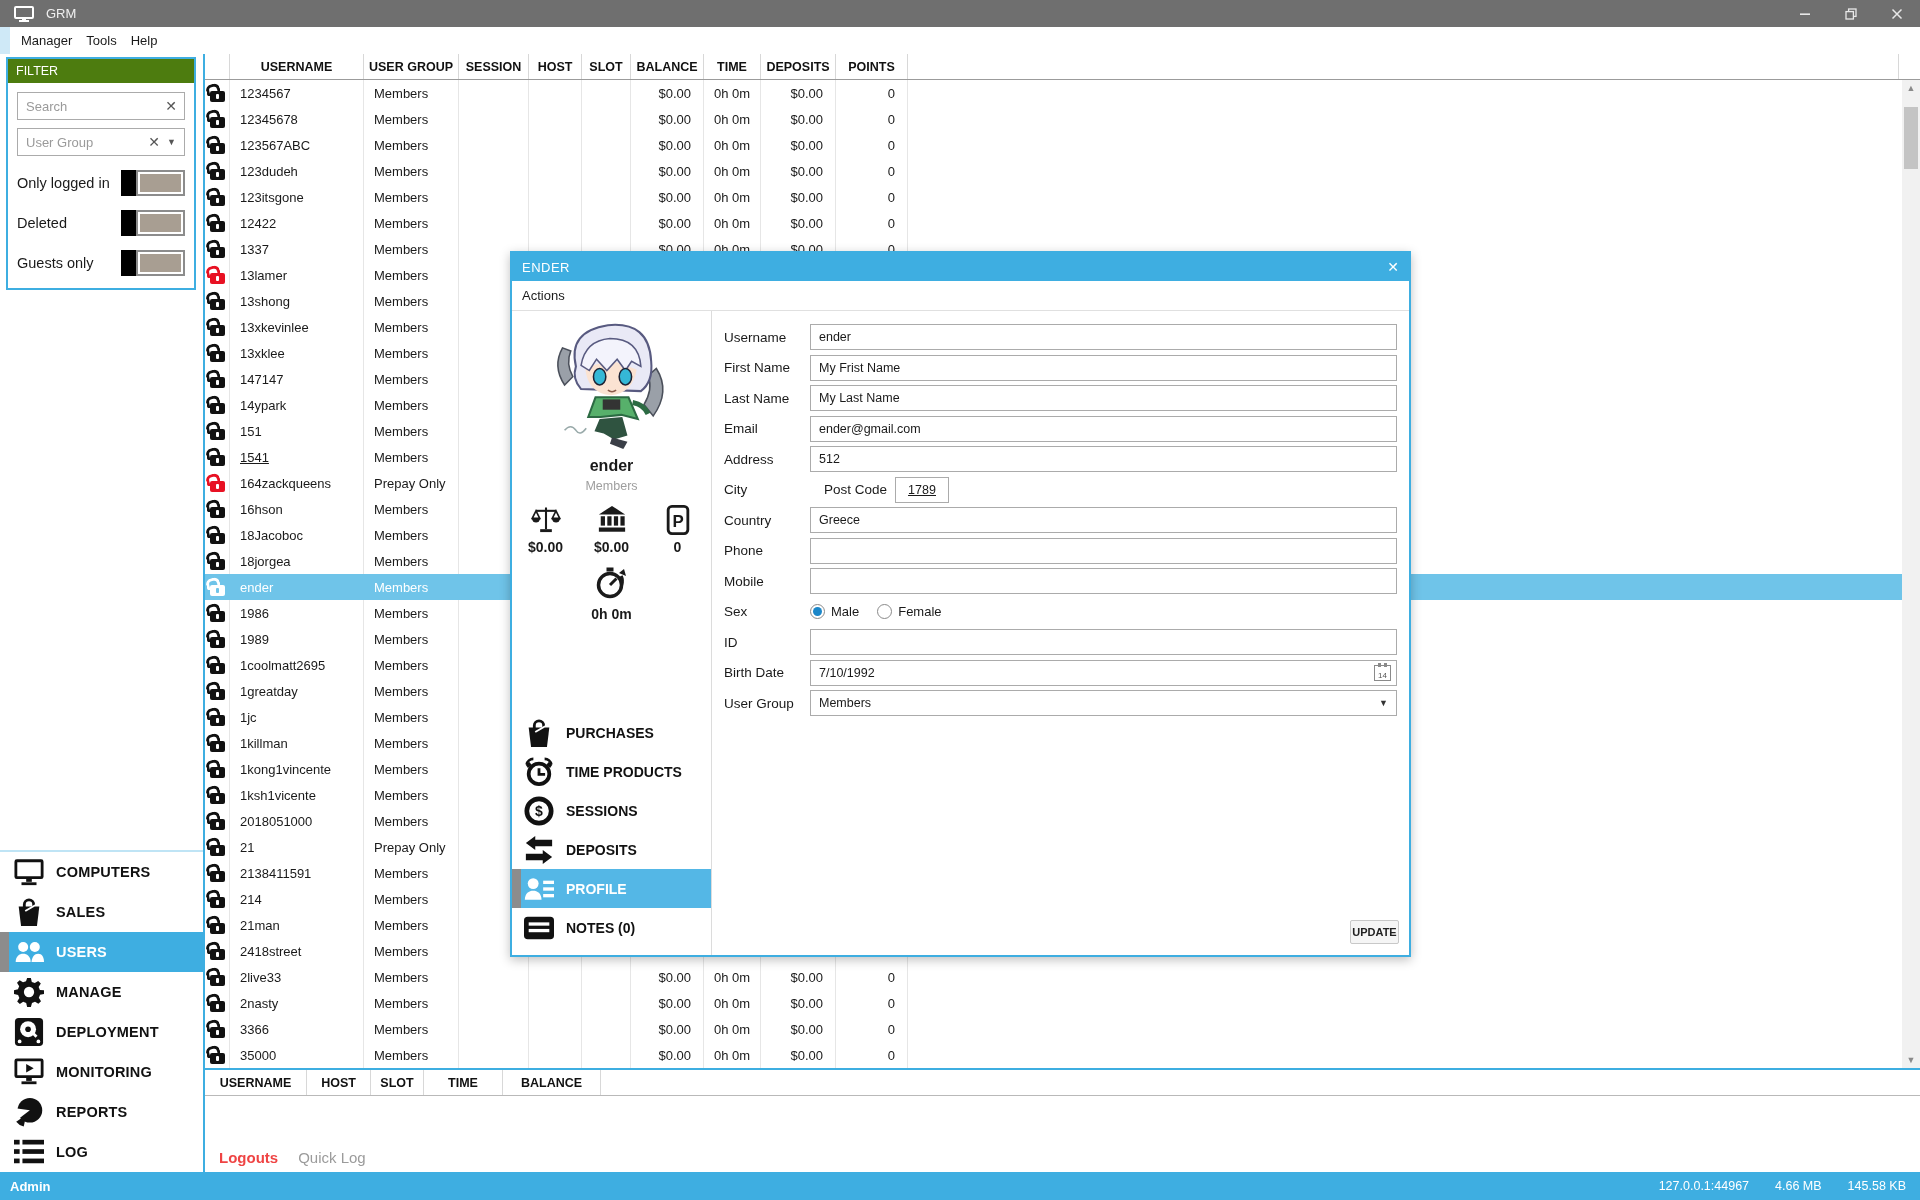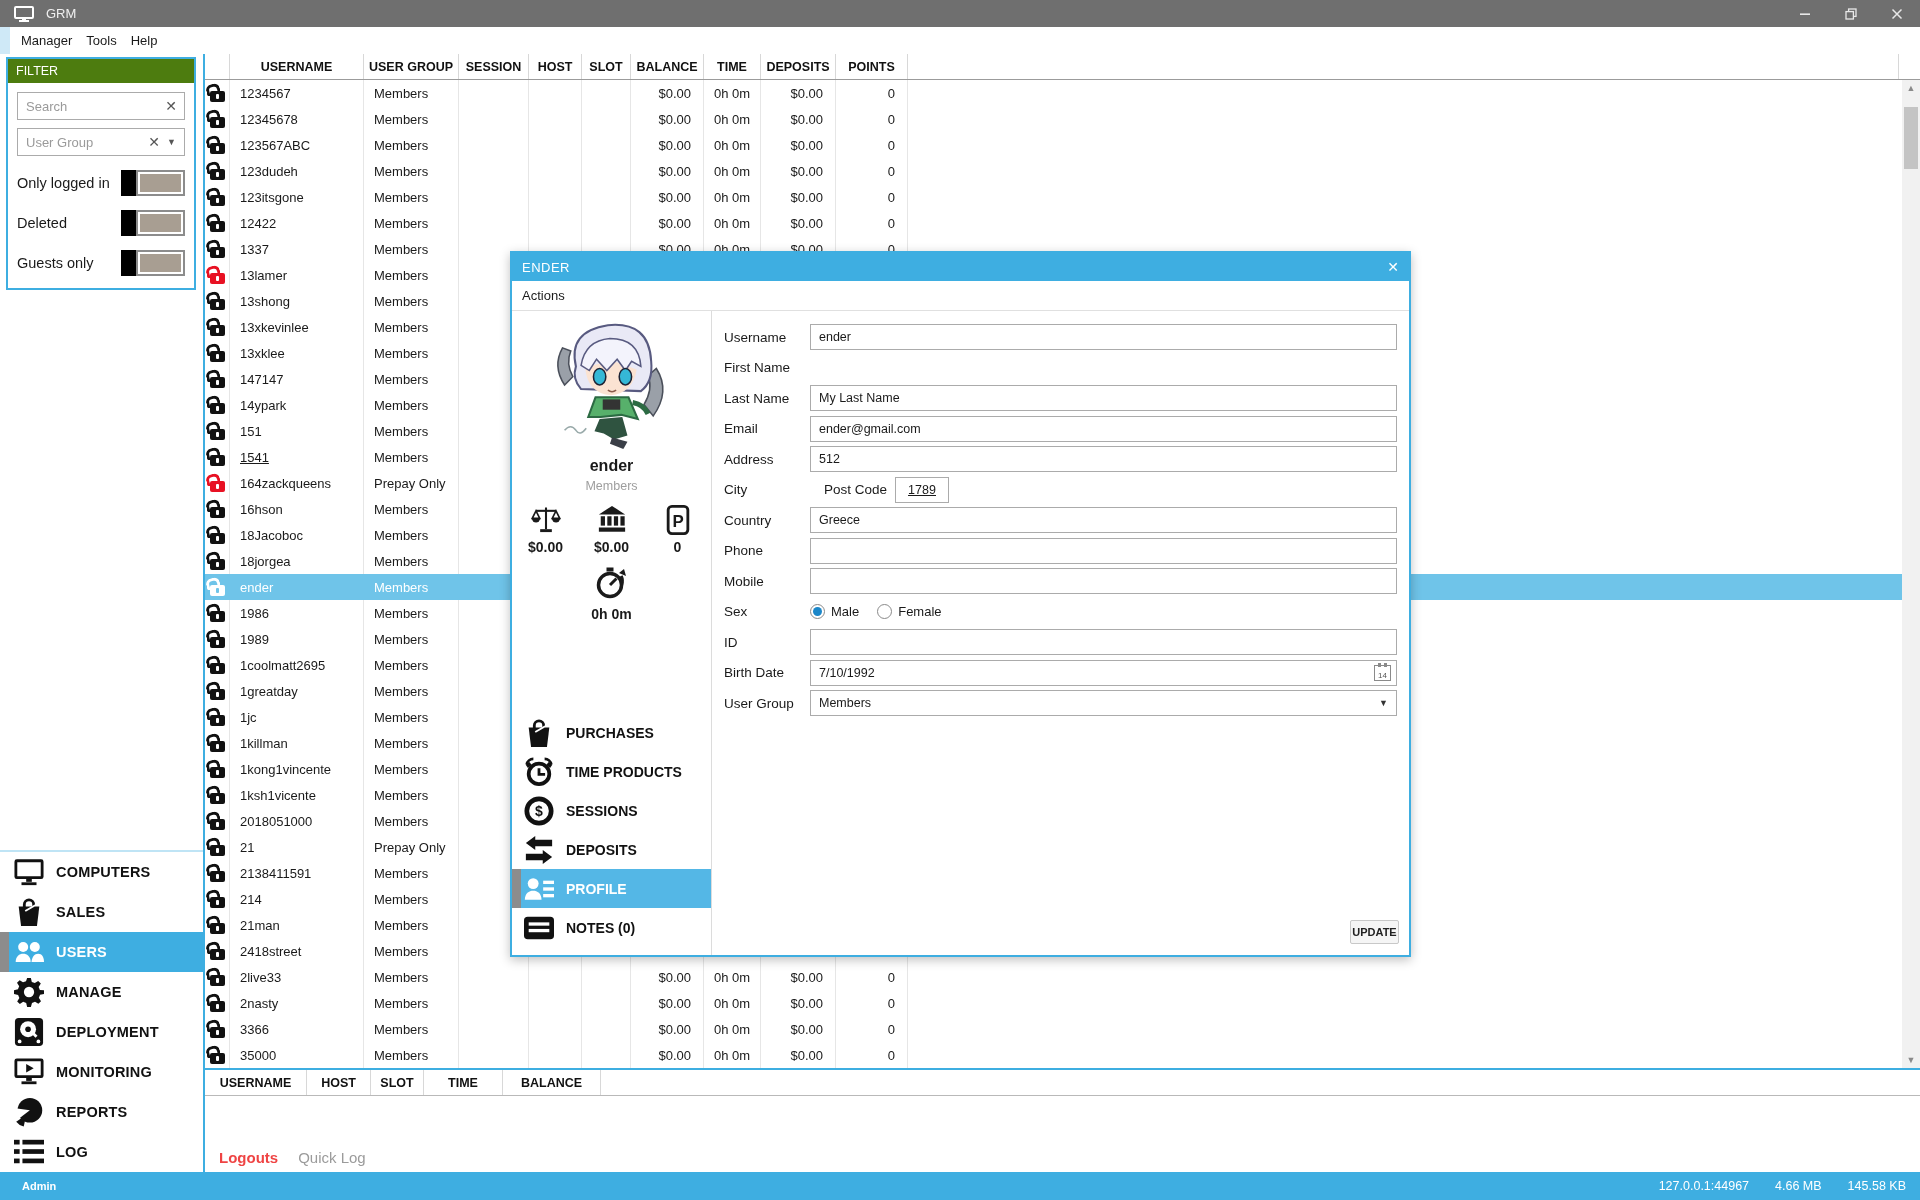--- a/index.html
+++ b/index.html
@@ -77,21 +77,21 @@
   
   .bottom-panel { position:absolute; left:0; right:0; bottom:0; height:104px; background:#fff; border-top:2px solid #3EAEE1; }
   .bottom-header { height:26px; display:flex; border-bottom:1px solid #B9B9B9; }
   .tabs { position:absolute; left:14px; bottom:6px; display:flex; gap:20px; }
   .tab { font-size:15px; font-weight:bold; }
   .tab.active { color:#ef4444; }
   .tab.inactive { color:#9B9B9B; font-weight:normal; }
 
   
   .statusbar { position:absolute; left:0; bottom:0; width:1920px; height:28px; background:#3EAEE1; color:#fff; display:flex; align-items:center; }
-  .statusbar .sb-user { font-weight:bold; font-size:11px; margin-left:22px; }
+  .statusbar .sb-user { font-weight:bold; font-size:13px; margin-left:10px; }
   .statusbar .sb-right { margin-left:auto; display:flex; gap:26px; margin-right:14px; font-size:12.5px; }
 
   
   .modal { position:absolute; left:510px; top:251px; width:901px; height:706px; background:#fff; border:2px solid #3EAEE1; z-index:20; box-shadow:0 3px 10px rgba(0,0,0,.25); }
   .modal-header { height:28px; background:#3EAEE1; display:flex; align-items:center; color:#fff; }
   .modal-title { font-size:13px; margin-left:10px; letter-spacing:.5px; }
   .modal-close { margin-left:auto; margin-right:10px; font-size:14px; color:#fff; }
   .modal-menu { height:30px; display:flex; align-items:center; border-bottom:1px solid #E0E0E0; }
   .modal-menu .mm { font-size:13px; margin-left:10px; color:#1a1a1a; }
   .modal-body { position:absolute; left:0; top:58px; right:0; bottom:0; }
@@ -1063,20 +1063,21 @@
           </div>
         </div>
     </div>
     <div class="dlg-form" id="dlg-form">
         <div class="frow">
           <span class="flabel">Username</span>
           <input type="text" value="ender" style="">
         </div>
         <div class="frow">
           <span class="flabel">First Name</span>
+          <input type="text" value="My Frist Name" style="">
         </div>
         <div class="frow">
           <span class="flabel">Last Name</span>
           <input type="text" value="My Last Name" style="">
         </div>
         <div class="frow">
           <span class="flabel">Email</span>
           <input type="text" value="ender@gmail.com" style="">
         </div>
         <div class="frow">

